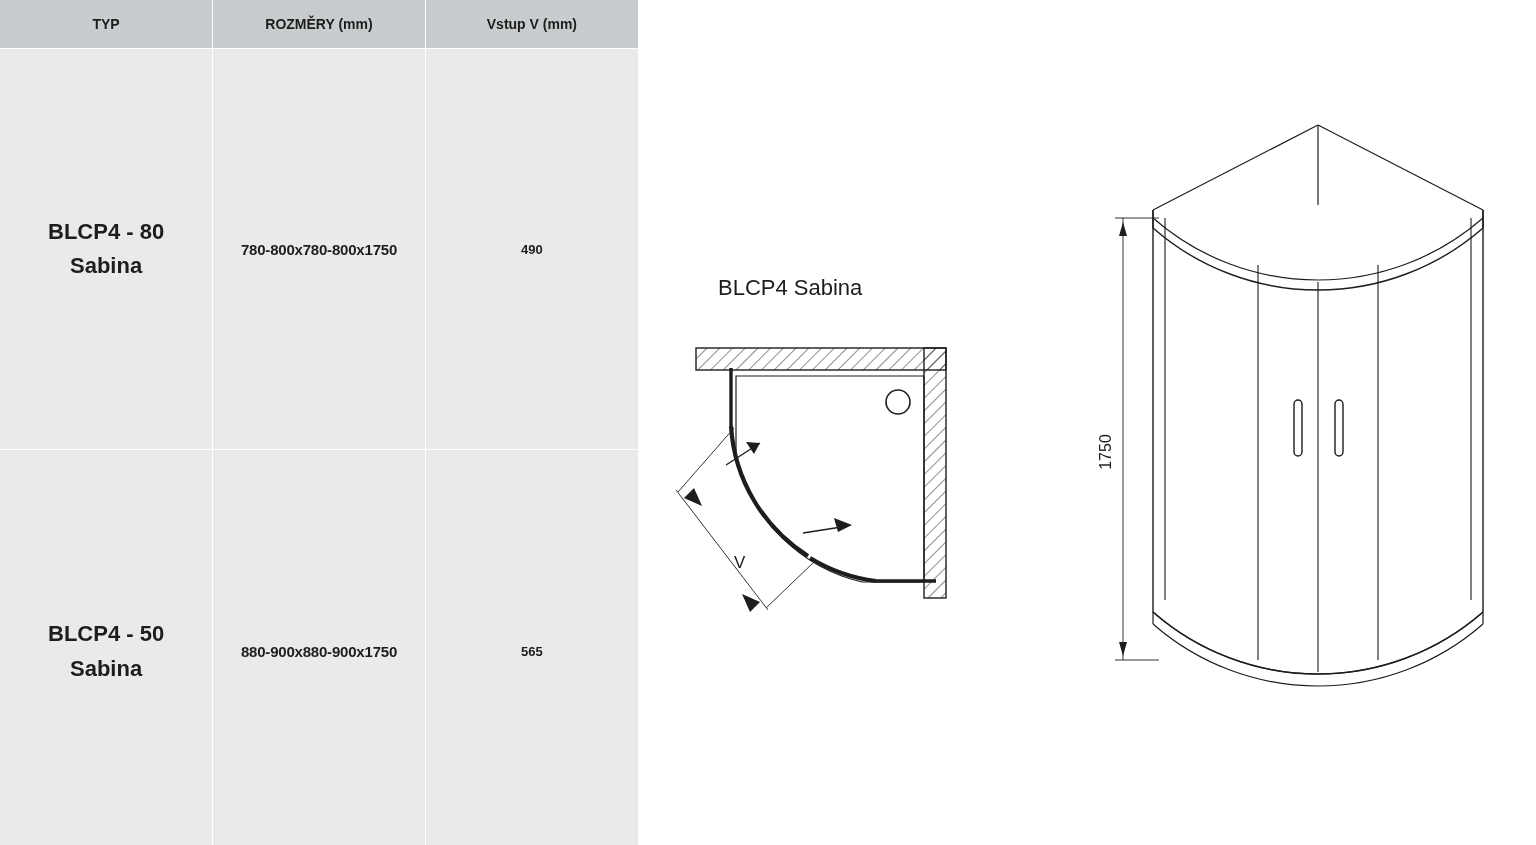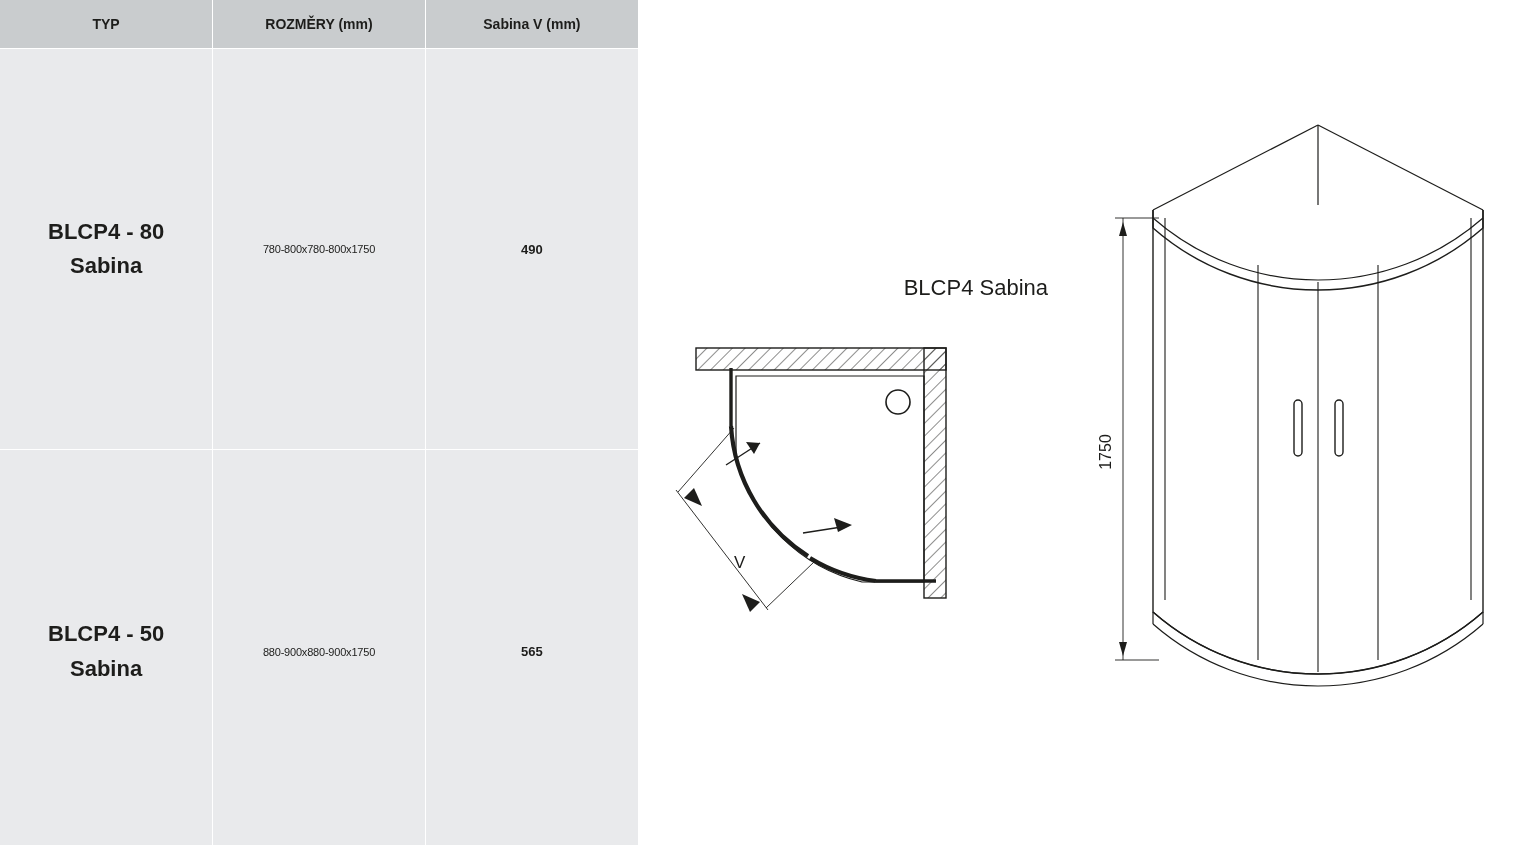--- a/index.html
+++ b/index.html
@@ -51,22 +51,22 @@
   }
   .tbl tbody tr.r0 td { height: 398px; }
   .tbl tbody tr.r1 td { height: 401px; }
   .tbl tbody td.c0 {
     border-left: none;
     font-size: 22px;
     font-weight: bold;
     line-height: 1.55;
   }
   .tbl tbody td.c1 {
-    font-size: 11px;
-    font-weight: normal;
+    font-size: 15px;
+    font-weight: bold;
     letter-spacing: -0.2px;
   }
   .tbl tbody td.c2 {
     border-right: none;
     font-size: 13px;
     font-weight: bold;
     margin-left: 31px;
   }
   .tbl tbody tr.r1 td { border-bottom: none; }
 
@@ -76,37 +76,37 @@
     left: 638px;
     top: 0;
     width: 898px;
     height: 845px;
   }
   #plan-title {
     position: absolute;
     left: 80px;
     top: 275px;
     width: 330px;
-    text-align: right;
+    text-align: left;
     font-size: 22px;
     color: #1d1d1b;
   }
   svg { display: block; }
   .ln { fill: none; stroke: #1d1d1b; }
 </style>
 </head>
 <body>
 
 <div id="spec-table">
   <table class="tbl">
     <thead>
       <tr>
         <th class="c0">TYP</th>
         <th class="c1">ROZMĚRY (mm)</th>
-        <th class="c2">Sabina V (mm)</th>
+        <th class="c2">Vstup V (mm)</th>
       </tr>
     </thead>
     <tbody>
       <tr class="r0">
         <td class="c0">
           <span>BLCP4 - 80</span><br>
           <span>Sabina</span>
         </td>
         <td class="c1">780-800x780-800x1750</td>
         <td class="c2">490</td>

